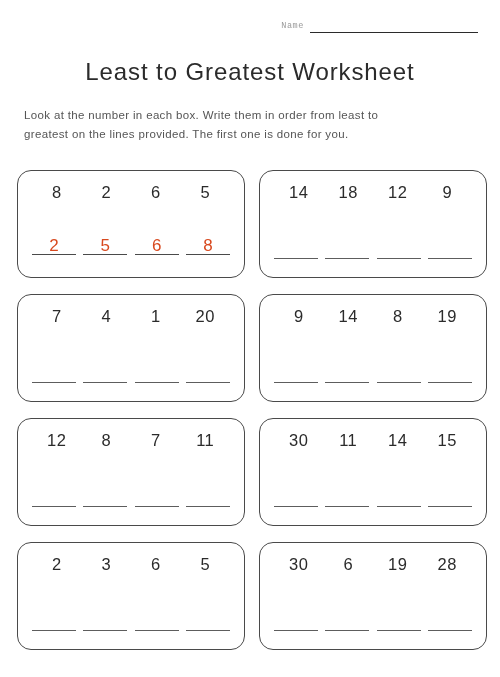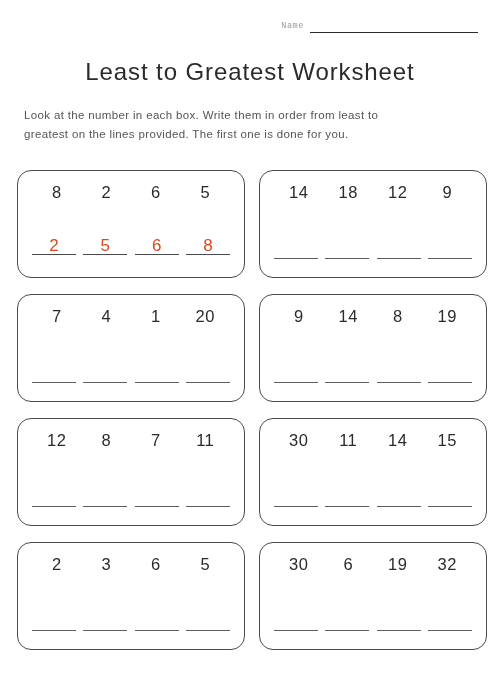--- a/index.html
+++ b/index.html
@@ -307,21 +307,21 @@
         <div class="slot">
           <span class="ans"></span>
         </div>
       </div>
     </div>
     <div class="box">
       <div class="numbers">
         <span class="num">30</span>
         <span class="num">6</span>
         <span class="num">19</span>
-        <span class="num">32</span>
+        <span class="num">28</span>
       </div>
       <div class="answers">
         <div class="slot">
           <span class="ans"></span>
         </div>
         <div class="slot">
           <span class="ans"></span>
         </div>
         <div class="slot">
           <span class="ans"></span>

